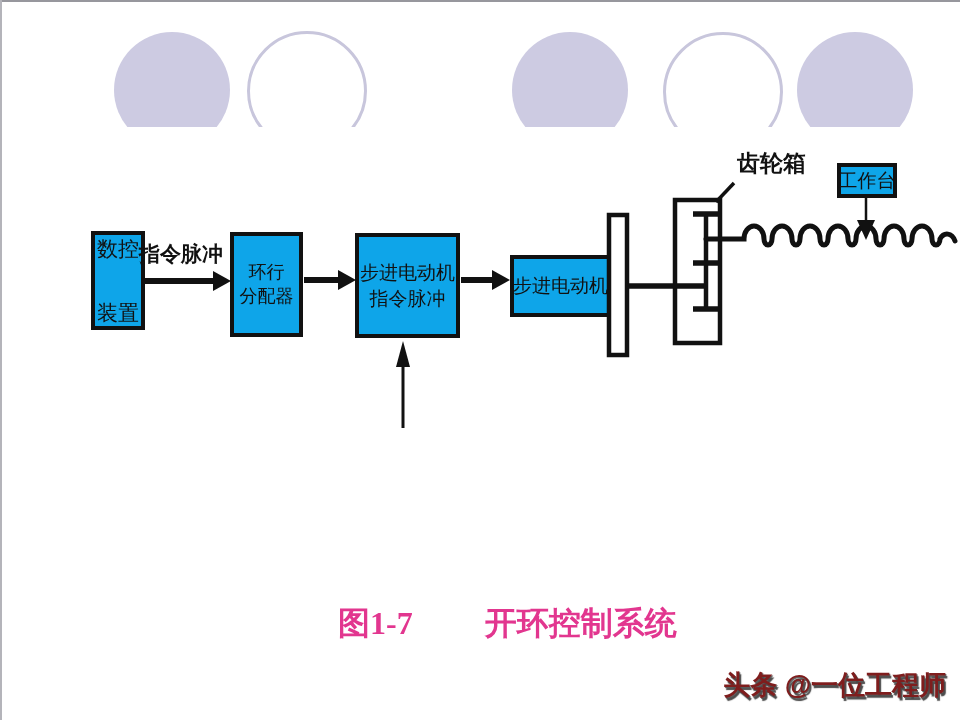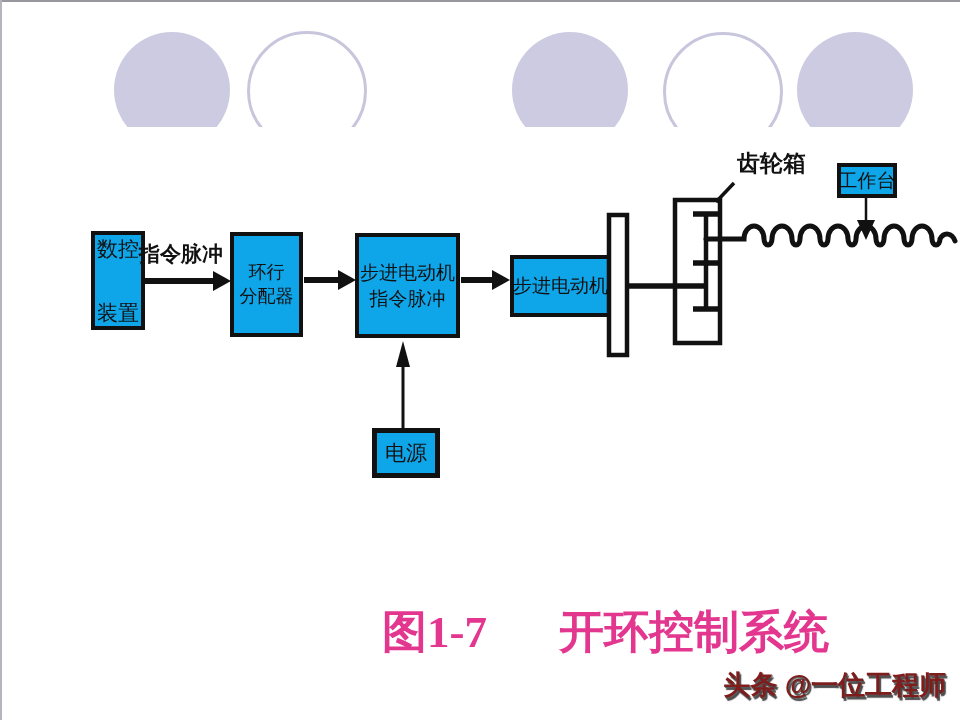--- a/index.html
+++ b/index.html
@@ -31,22 +31,22 @@
   .box-motor{left:510px;top:255px;width:97px;height:62px;font-size:19px;border-right:none;}
   .box-power{left:372px;top:428px;width:68px;height:50px;font-size:21px;border-width:5px;}
   .box-worktable{left:837px;top:163px;width:60px;height:35px;font-size:19px;border-width:4px;}
 
   .dlabel{position:absolute;z-index:2;font-weight:bold;color:#111;white-space:nowrap;}
   .label-pulse{left:137px;top:240px;width:88px;text-align:center;font-size:21px;}
   .label-gearbox{left:737px;top:148px;font-size:23px;font-family:Liberation Serif, serif;}
 
   
   .caption{position:absolute;left:338px;top:602px;z-index:2;color:#e2368f;
-           font-family:"Liberation Serif",serif;font-weight:bold;font-size:45px;
-           white-space:nowrap;margin-left:44px;}
+           font-family:"Liberation Serif",serif;font-weight:bold;font-size:32px;
+           white-space:nowrap;}
   .caption .cap-title{margin-left:72px;}
 
   
   .watermark{position:absolute;right:14px;top:667px;z-index:2;font-size:27px;
              font-weight:bold;color:#7f1d1d;white-space:nowrap;
              text-shadow:2px 3px 1px #4b4b4b, 1px 1px 0 #6a6a6a;}
 </style>
 </head>
 <body>
 
@@ -128,23 +128,20 @@
 
   <div class="dbox box-amplifier">
     <span>步进电动机</span>
     <span>指令脉冲</span>
   </div>
 
   <div class="dbox box-motor">
     <span>步进电动机</span>
   </div>
 
-  <div class="dbox box-power">
-    <span>电源</span>
-  </div>
 
   <div class="dlabel label-gearbox">齿轮箱</div>
 
   <div class="dbox box-worktable">
     <span>工作台</span>
   </div>
 
   <div class="caption">
     <span class="cap-no">图1-7</span><span class="cap-title">开环控制系统</span>
   </div>

